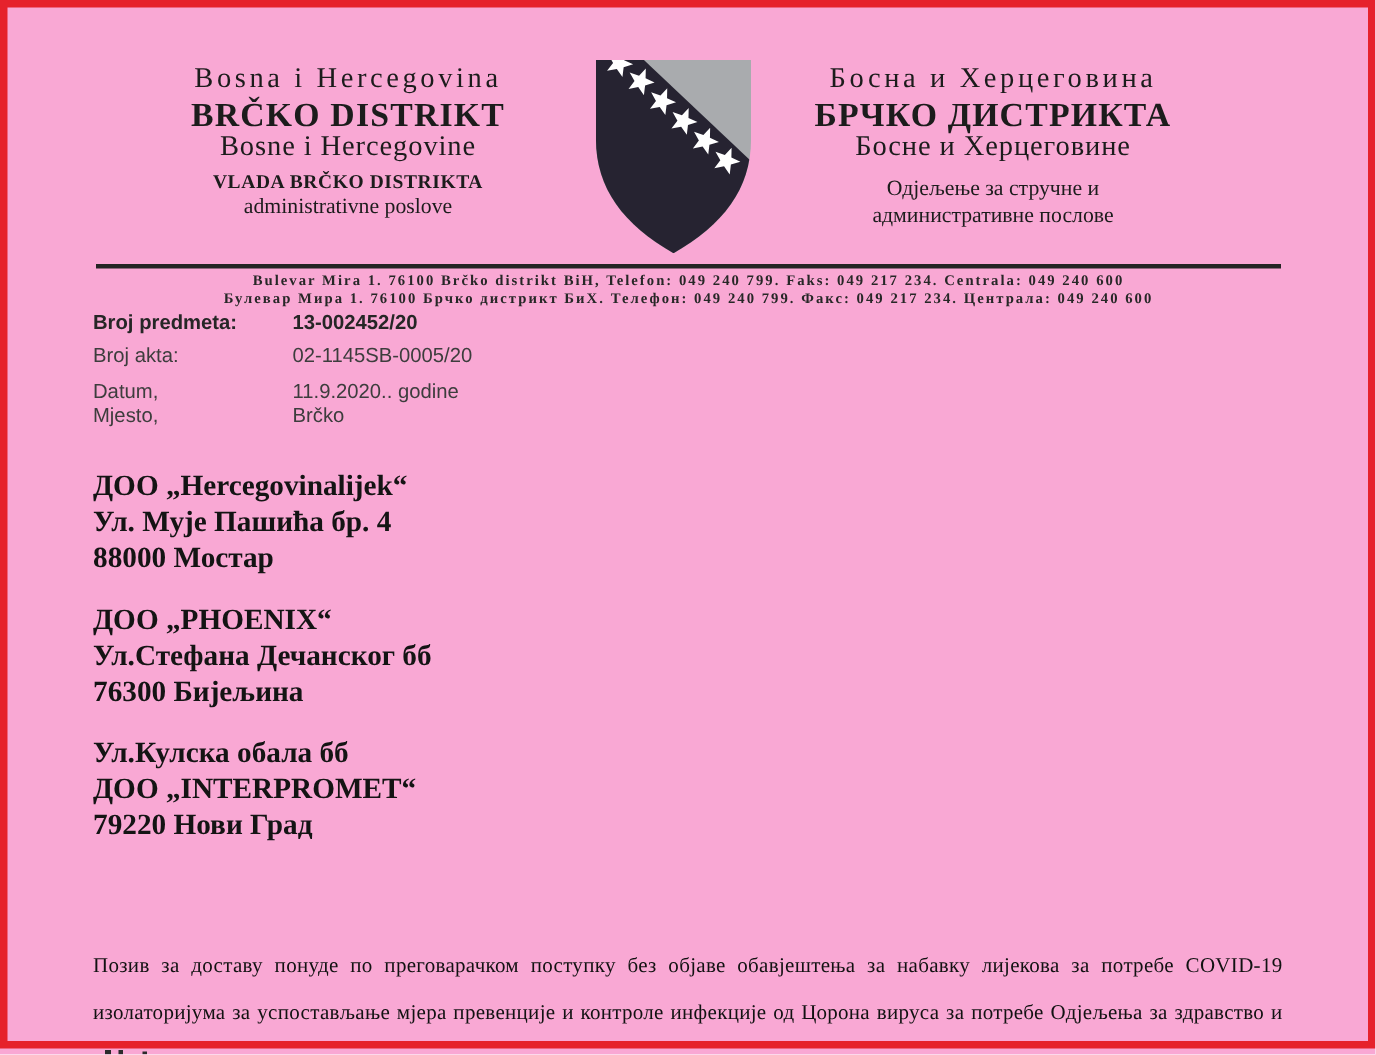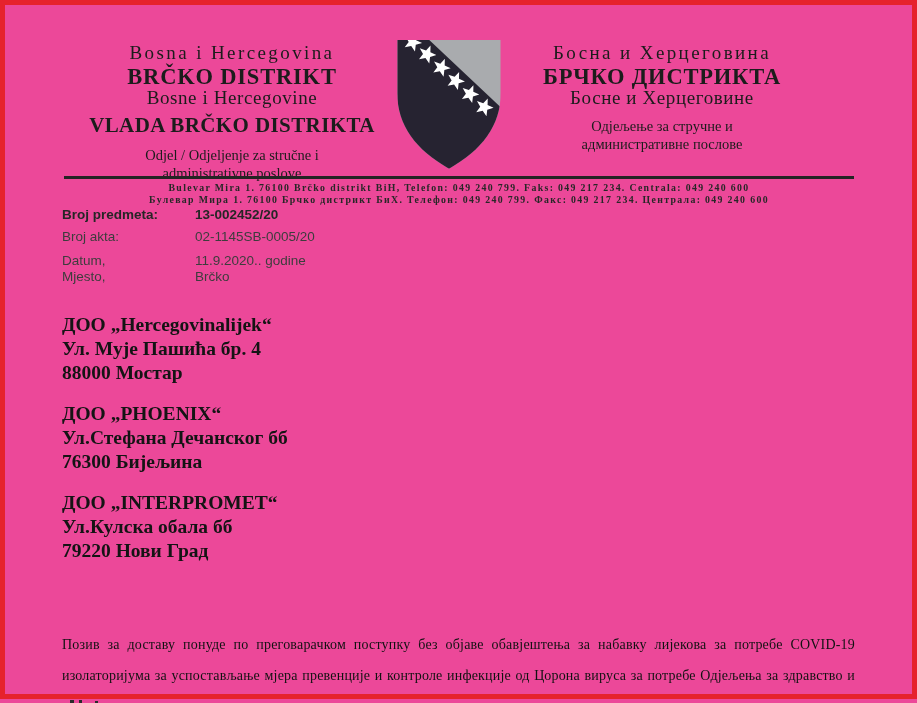--- a/index.html
+++ b/index.html
@@ -1,33 +1,33 @@
 <!DOCTYPE html>
 <html><head>
 <meta charset="utf-8">
 <style>
   html, body { margin:0; padding:0; background:#ffffff; }
   .page {
     position:relative; width:917px; height:703px;
-    background:#ec4899; overflow:hidden;
+    background:#f9a8d4; overflow:hidden;
     font-family:"Liberation Serif", serif; color:#1c1c1c;
   }
   .frame {
     position:absolute; left:0; top:0; width:917px; height:699px;
     border:5px solid #e6222c; box-sizing:border-box; pointer-events:none;
   }
 
   
   .header-block { position:absolute; top:42px; text-align:center; }
   .header-left  { left:58px;  width:348px; }
   .header-right { left:503px; width:318px; }
   .h-line1 { font-size:19px;   letter-spacing:2.4px; white-space:nowrap; }
   .h-line2 { font-size:22.5px; font-weight:700; letter-spacing:0.8px; margin-top:0px; white-space:nowrap; }
   .h-line3 { font-size:19px;   letter-spacing:0.6px; margin-top:-3px; white-space:nowrap; }
-  .h-line4 { font-size:21px; font-weight:700; letter-spacing:0.4px; margin-top:4px; white-space:nowrap; }
+  .h-line4 { font-size:13px; font-weight:700; letter-spacing:0.4px; margin-top:4px; white-space:nowrap; }
   .h-line5 { font-size:14.5px; margin-top:8px; line-height:18px; }
   .h-line6 { font-size:14.5px; line-height:18px; }
 
   .emblem { position:absolute; left:394px; top:37px; }
 
   .header-rule { position:absolute; left:64px; top:176px; width:790px; height:3px; background:#242424; }
 
   .contact {
     position:absolute; left:62px; top:182px; width:794px; text-align:center;
     font-size:9.8px; font-weight:700; letter-spacing:1.35px; line-height:11.5px;
@@ -71,21 +71,20 @@
 <body>
 
 <div class="page">
   <div class="frame"></div>
 
   <div class="header-block header-left">
     <div class="h-line1">Bosna i Hercegovina</div>
     <div class="h-line2">BRČKO DISTRIKT</div>
     <div class="h-line3">Bosne i Hercegovine</div>
     <div class="h-line4">VLADA BRČKO DISTRIKTA</div>
-    <div class="h-line5">Odjel / Odjeljenje za stručne i</div>
     <div class="h-line6">administrativne poslove</div>
   </div>
 
   <div class="emblem">
     <svg width="110" height="137" viewBox="0 0 100 123" xmlns="http://www.w3.org/2000/svg">
       <defs>
         <clipPath id="shieldClip">
           <path d="M3,2 L97,2 L97,50 C97,80 80,102 50,119 C20,102 3,80 3,50 Z"></path>
         </clipPath>
         <polygon id="star" points="0,-8 2,-2.75 7.61,-2.47 3.23,1.05 4.7,6.47 0,3.4 -4.7,6.47 -3.23,1.05 -7.61,-2.47 -2,-2.75"></polygon>
@@ -144,22 +143,22 @@
       <div>ДОО „Hercegovinalijek“</div>
       <div>Ул. Мује Пашића бр. 4</div>
       <div>88000 Мостар</div>
     </div>
     <div class="recipient-block">
       <div>ДОО „PHOENIX“</div>
       <div>Ул.Стефана Дечанског бб</div>
       <div>76300 Бијељина</div>
     </div>
     <div class="recipient-block">
+      <div>Ул.Кулска обала бб</div>
       <div>ДОО „INTERPROMET“</div>
-      <div>Ул.Кулска обала бб</div>
       <div>79220 Нови Град</div>
     </div>
   </div>
 
   <div class="body-par">Позив за доставу понуде по преговарачком поступку без објаве обавјештења за набавку лијекова за потребе COVID-19 изолаторијума за успостављање мјера превенције и контроле инфекције од Цорона вируса за потребе Одјељења за здравство и остале услуге</div>
 
   <div class="artifact a1"></div>
   <div class="artifact a2"></div>
   <div class="artifact a3"></div>
 </div>

